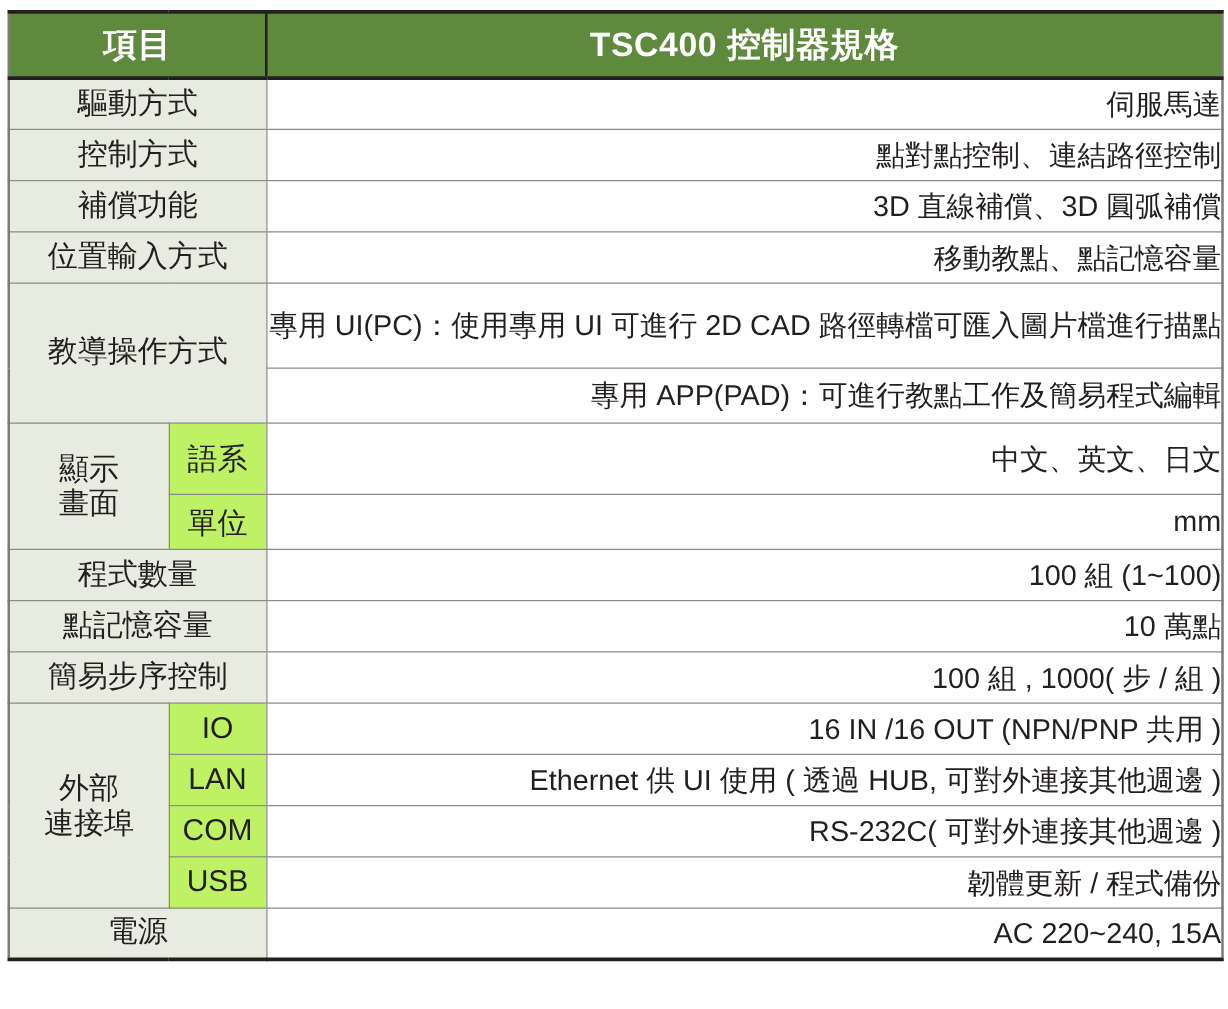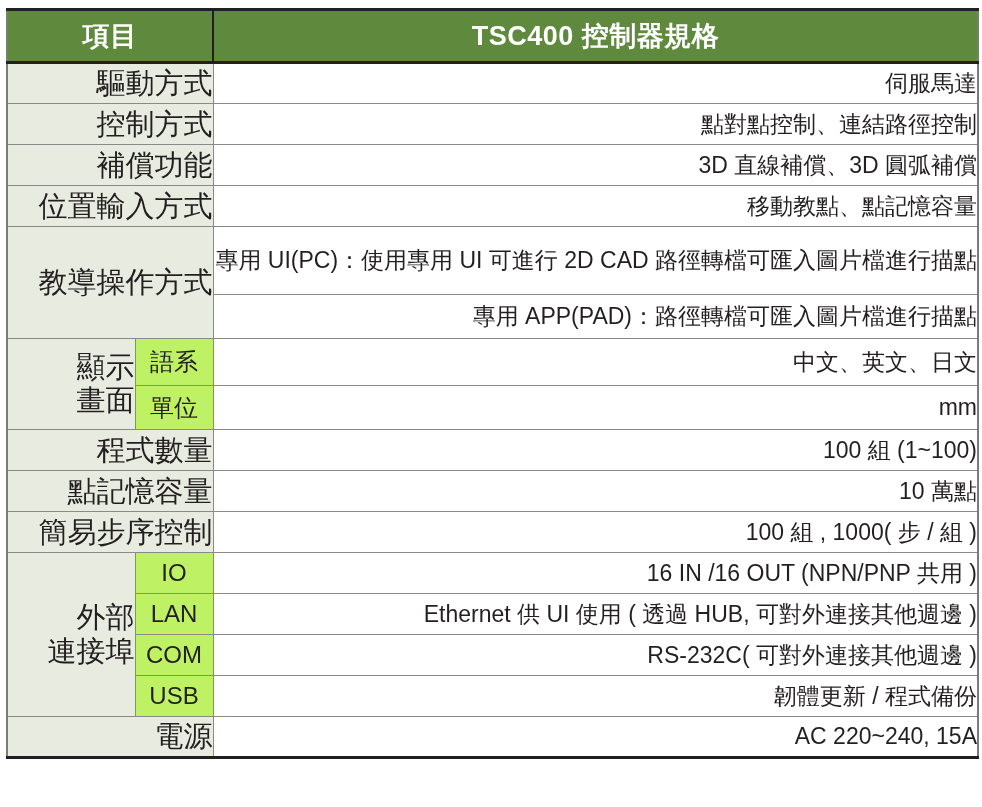--- a/index.html
+++ b/index.html
@@ -58,22 +58,22 @@
     border-left-color: #5f8a3e;
     border-right-color: #5f8a3e;
   }
   .hdr.hdr-item {
     border-right: 2px solid #231f20 !important;
   }
 
   
   .lbl {
     background: #e8ece0;
-    text-align: right;
-    font-size: 29px;
+    text-align: center;
+    font-size: 24px;
     line-height: 1.18;
     padding: 2px 4px;
     white-space: nowrap;
   }
   .lbl.two-line { white-space: normal; line-height: 1.14; }
 
   .sublbl {
     background: #bef264;
     text-align: center;
     font-size: 24px;
@@ -85,21 +85,21 @@
   .val {
     background: #ffffff;
     text-align: right;
     font-size: 23px;
     line-height: 1.26;
     padding: 5px 0 5px 13px;
   }
   .val.tall { line-height: 1.22; padding-top: 6px; padding-bottom: 6px; }
 
   .r41 { height: 41px; }
-  .r47 { height: 47px; }
+  .r47 { height: 57px; }
   .r44 { height: 44px; }
   .r68 { height: 68px; }
 </style>
 </head>
 <body>
 
 <div id="spec-wrap">
   <table class="spec">
     <colgroup>
       <col class="c-label">
@@ -131,21 +131,21 @@
       <tr class="r41">
         <td class="lbl" colspan="2">位置輸入方式</td>
         <td class="val">移動教點、點記憶容量</td>
       </tr>
 
       <tr class="r68">
         <td class="lbl" colspan="2" rowspan="2">教導操作方式</td>
         <td class="val tall">專用 UI(PC)：使用專用 UI 可進行 2D CAD 路徑轉檔可匯入圖片檔進行描點</td>
       </tr>
       <tr class="r44">
-        <td class="val">專用 APP(PAD)：路徑轉檔可匯入圖片檔進行描點</td>
+        <td class="val">專用 APP(PAD)：可進行教點工作及簡易程式編輯</td>
       </tr>
 
       <tr class="r47">
         <td class="lbl two-line" rowspan="2">
           <div>顯示</div>
           <div>畫面</div>
         </td>
         <td class="sublbl">語系</td>
         <td class="val">中文、英文、日文</td>
       </tr>

